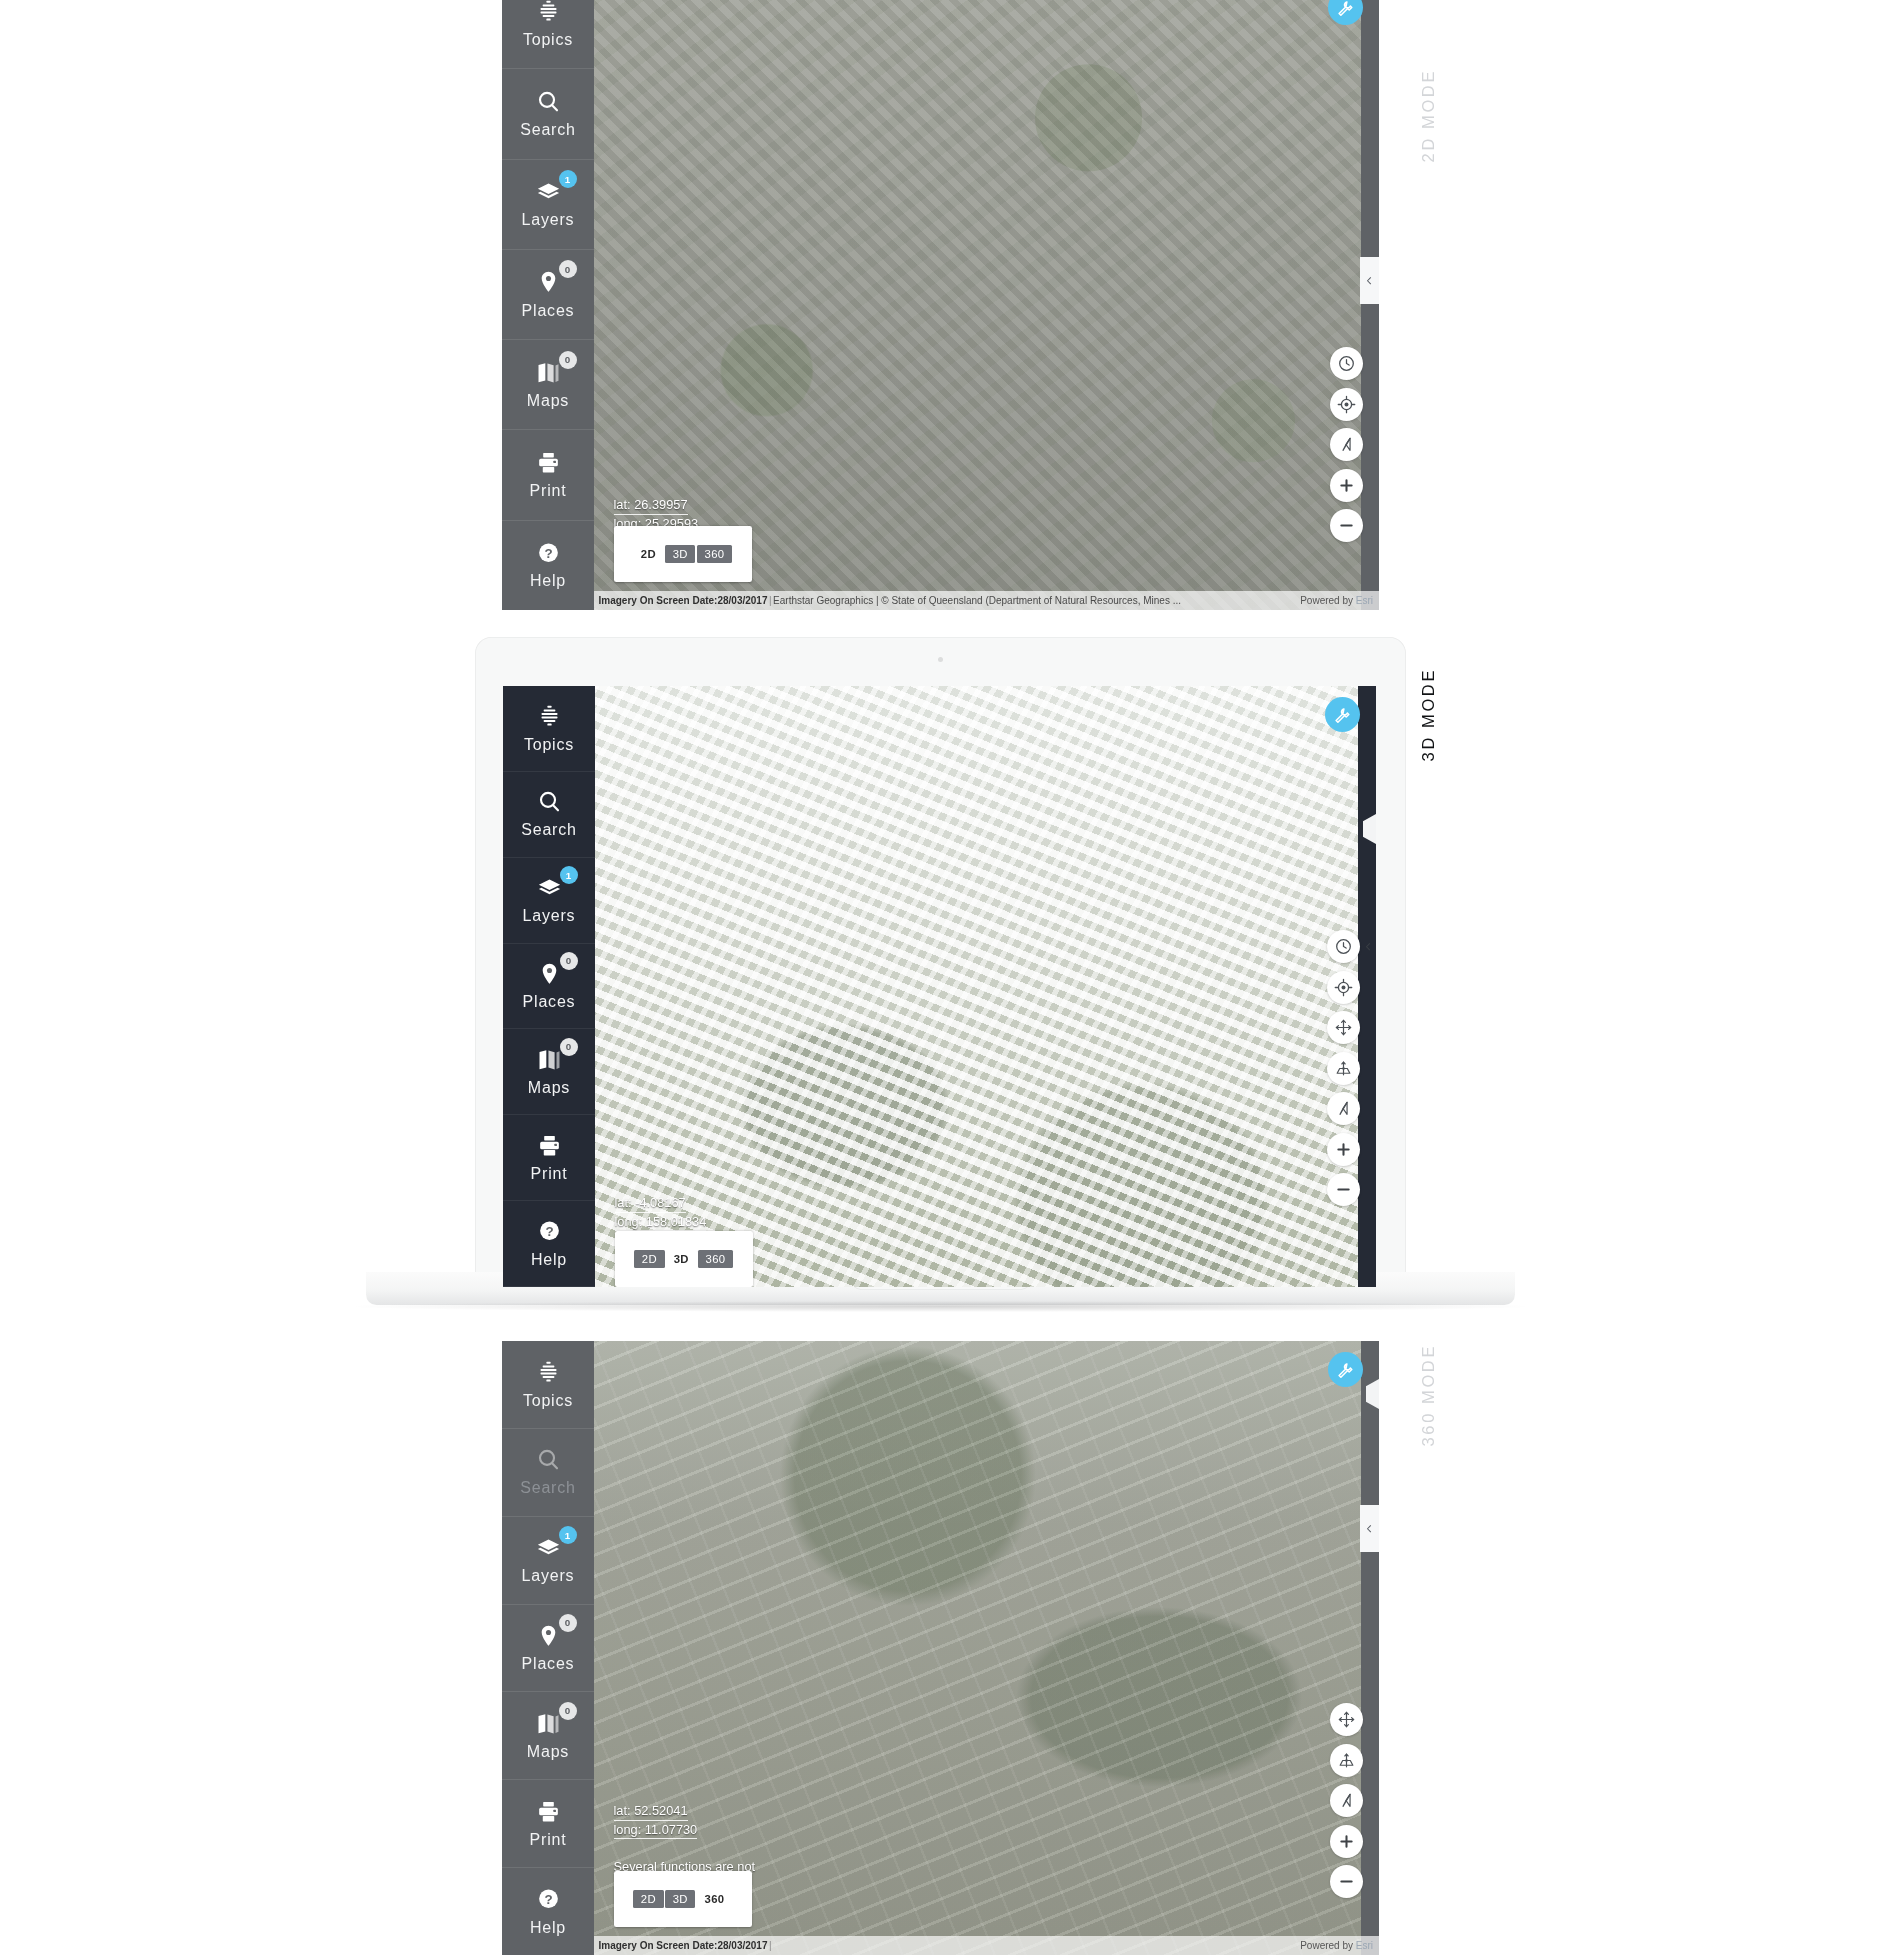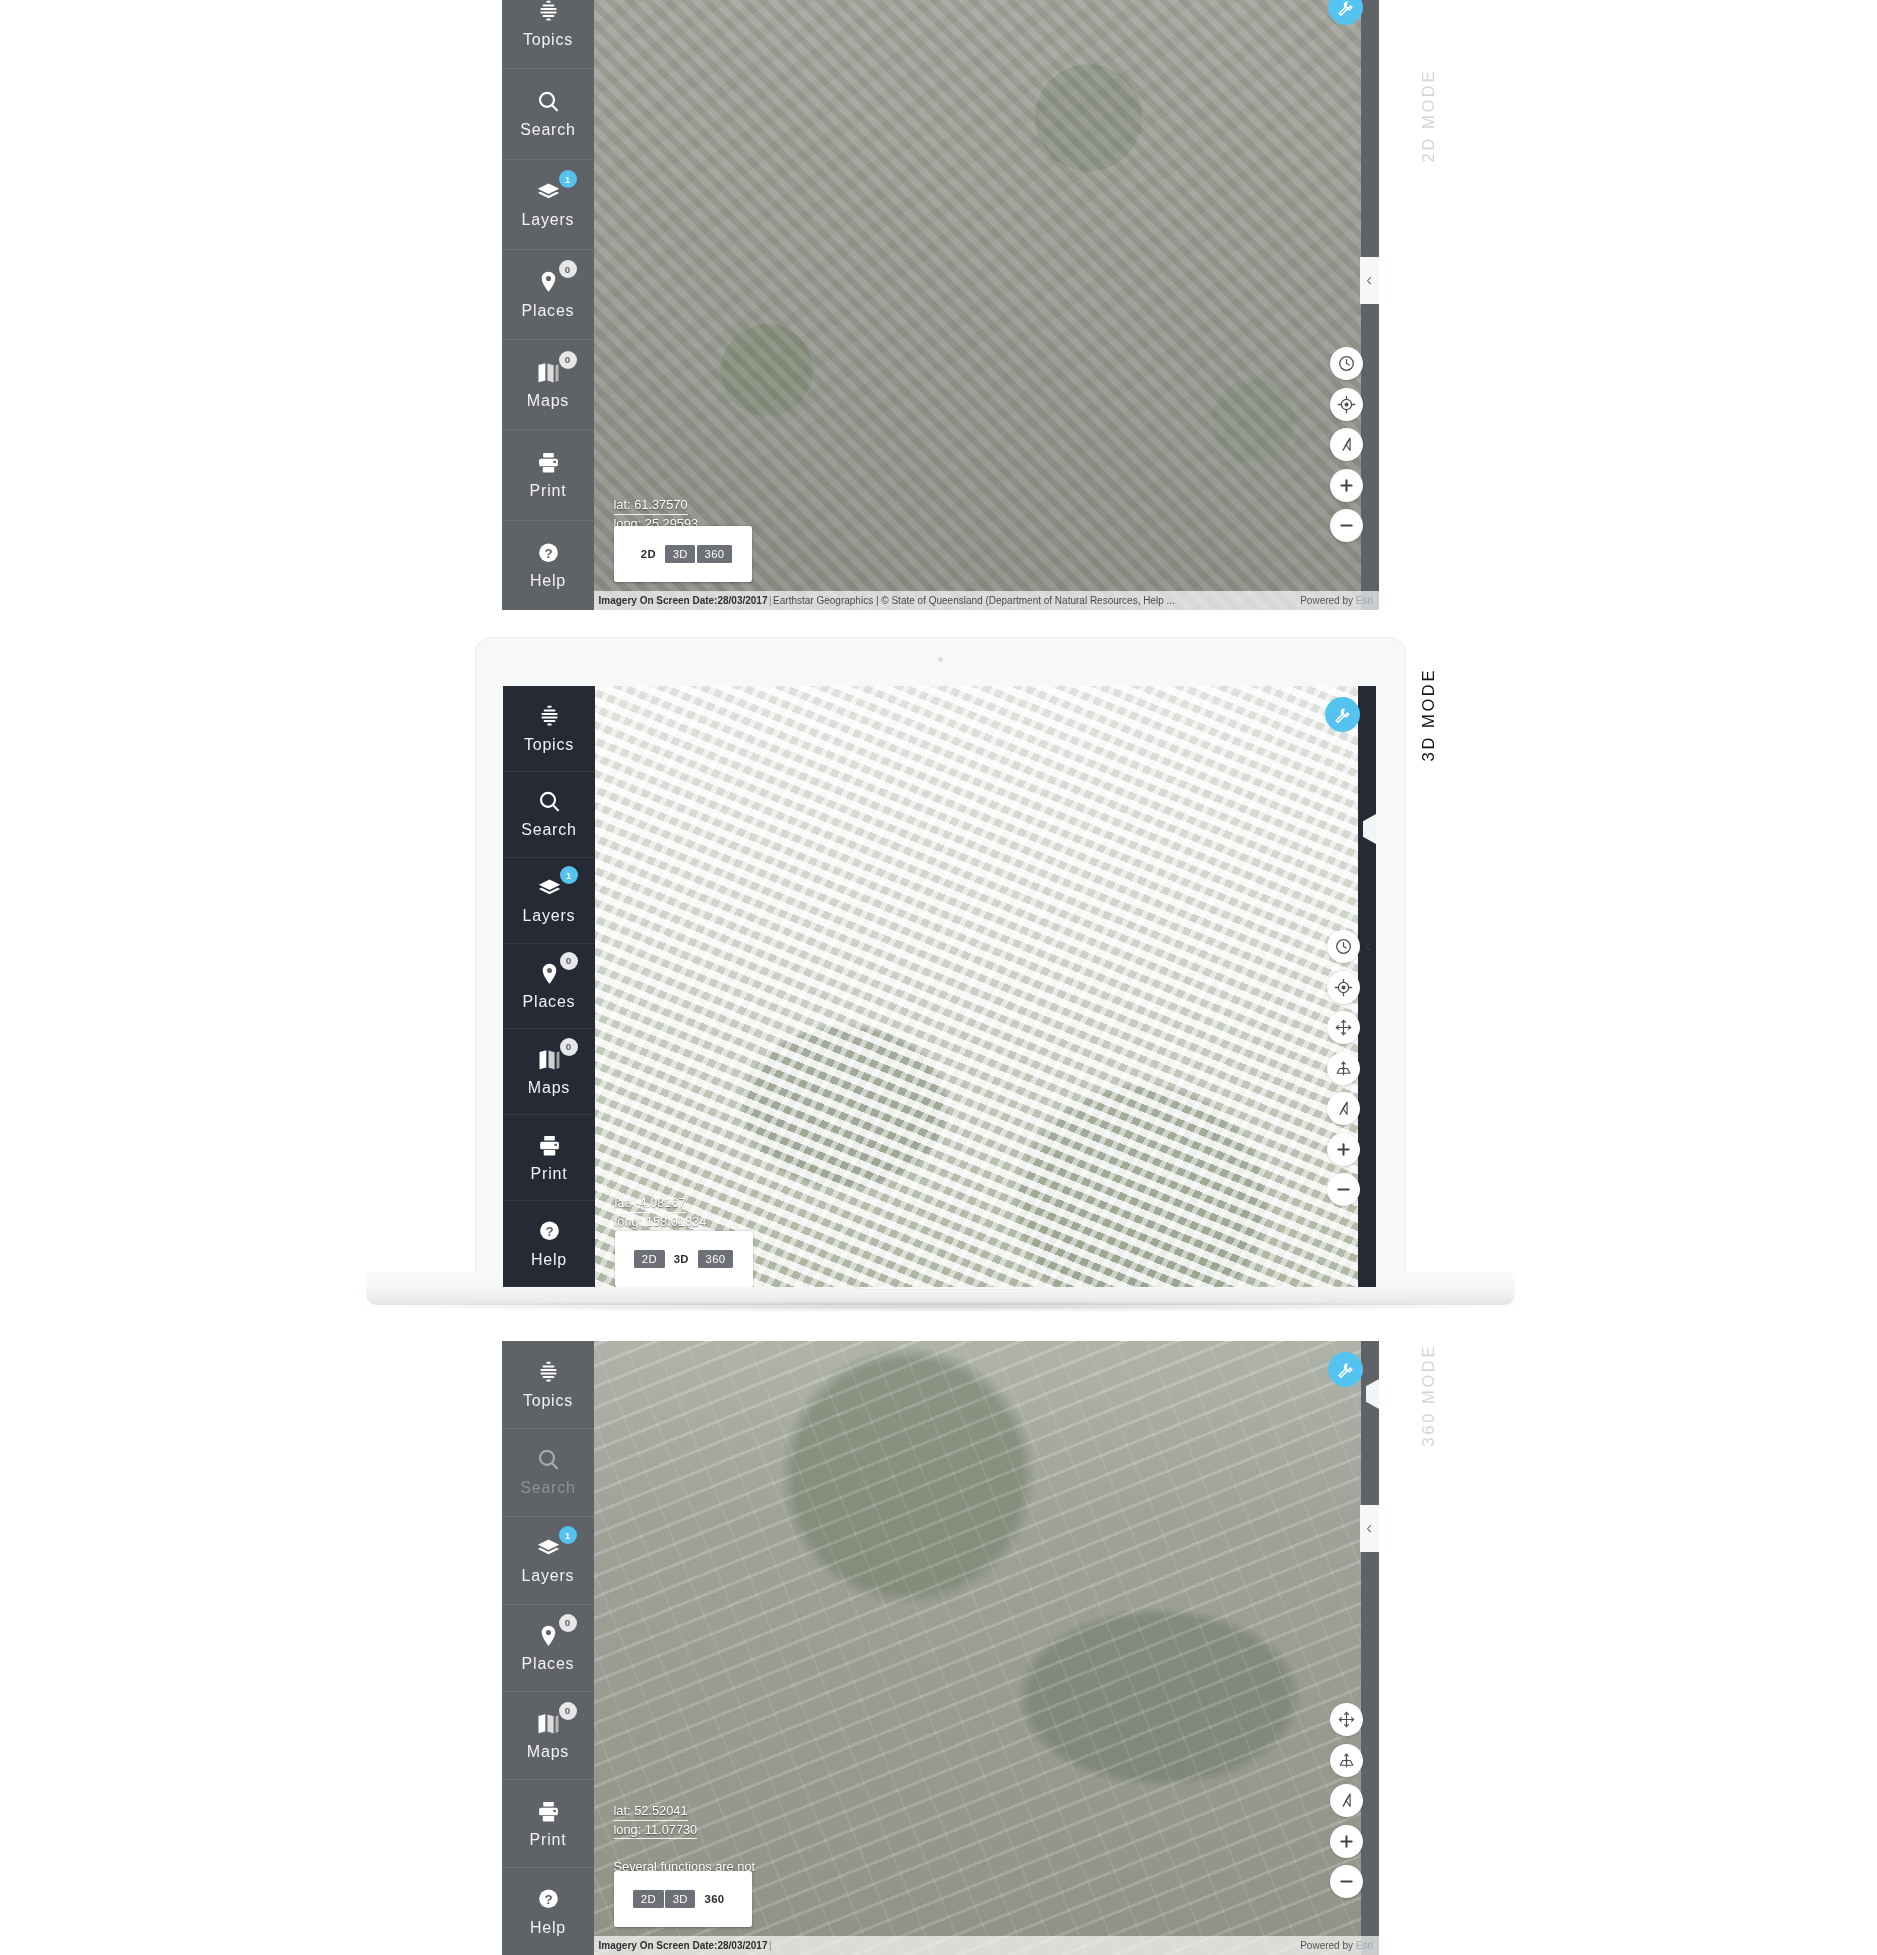--- a/index.html
+++ b/index.html
@@ -343,35 +343,35 @@
             </svg>
         </div>
         <div class="ctrl">
           <svg viewBox="0 0 24 24" fill="none" stroke="#3f4347" stroke-width="2.6" stroke-linecap="round">
               <path d="M5.5 12h13"></path>
             </svg>
         </div>
       </div>
 
       <div class="coords" style="bottom:77px;">
-        <div><span>lat: 61.37570</span></div>
+        <div><span>lat: 26.39957</span></div>
         <div><span>long: 25.29593</span></div>
       </div>
 
       <div class="modeswitch" style="bottom:28.5px;">
         <button class="active">2D</button>
         <button>3D</button>
         <button>360</button>
       </div>
 
       <div class="attrib">
         <div class="a-left">
           <b>Imagery On Screen Date:28/03/2017</b>
           <span class="sep">|</span>
-          <span class="dim">Earthstar Geographics | © State of Queensland (Department of Natural Resources, Help ...</span>
+          <span class="dim">Earthstar Geographics | © State of Queensland (Department of Natural Resources, Mines ...</span>
         </div>
         <div class="a-right">
           <span>Powered by </span><span class="esri">Esri</span>
         </div>
       </div>
     </div>
     <div class="edge-strip"></div>
   </div>
 
   <div class="vlabel" style="left:1419px; top:69px;">2D MODE</div>

